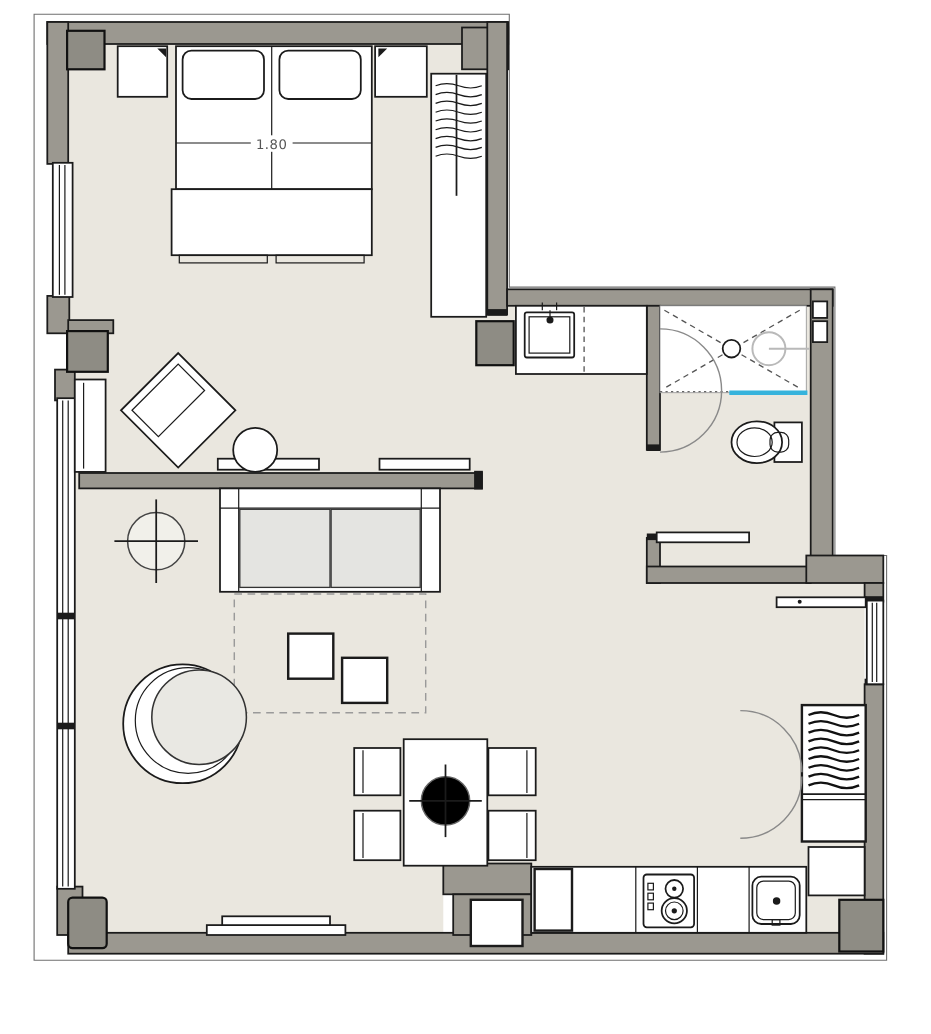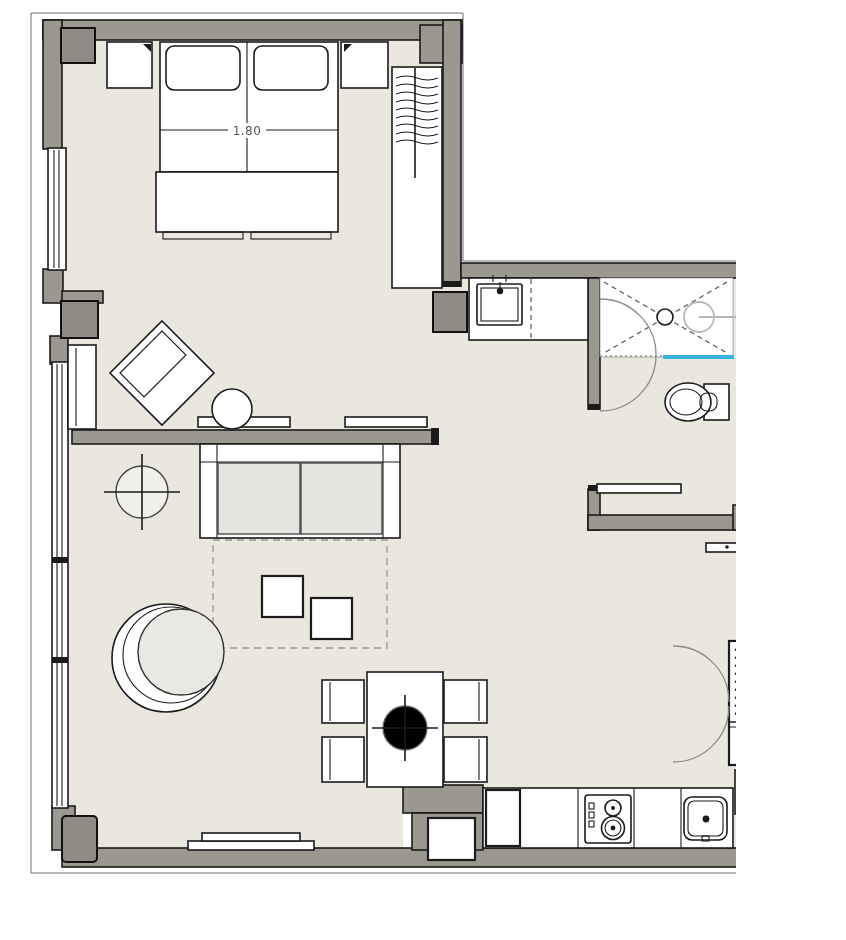--- a/index.html
+++ b/index.html
@@ -1,16 +1,16 @@
 <!DOCTYPE html>
 <html style="--wall: #9b9890; --column: #8e8c84; --floor: #eae7df; --line: #1b1b1b; --glass: #36b3dc; --cushion: #e4e4e1; --seat: #e9e8e3; --paper: #ffffff;"><head>
 <meta charset="utf-8">
 <style>
   html,body{margin:0;padding:0;background:#ffffff;}
-  #stage{position:relative;width:736px;height:940px;background:#fff;overflow:hidden;
+  #stage{position:relative;width:846px;height:940px;background:#fff;overflow:hidden;
          font-family:"DejaVu Sans", sans-serif;text-align:center;}
   svg{display:block;}
   .wall   {fill:var(--wall,#9b9890); stroke:var(--line,#1b1b1b); stroke-width:1.6;}
   .column {fill:var(--column,#8e8c84); stroke:#111; stroke-width:2;}
   .cap    {fill:#1b1b1b; stroke:none;}
   .floor  {fill:var(--floor,#eae7df); stroke:none;}
   .fixt   {fill:#ffffff; stroke:var(--line,#1b1b1b); stroke-width:1.6;}
   .fixt2  {fill:#ffffff; stroke:var(--line,#1b1b1b); stroke-width:2.2;}
   .thin   {fill:none; stroke:var(--line,#1b1b1b); stroke-width:1.1;}
   .lline  {fill:none; stroke:var(--line,#1b1b1b); stroke-width:1.6;}

